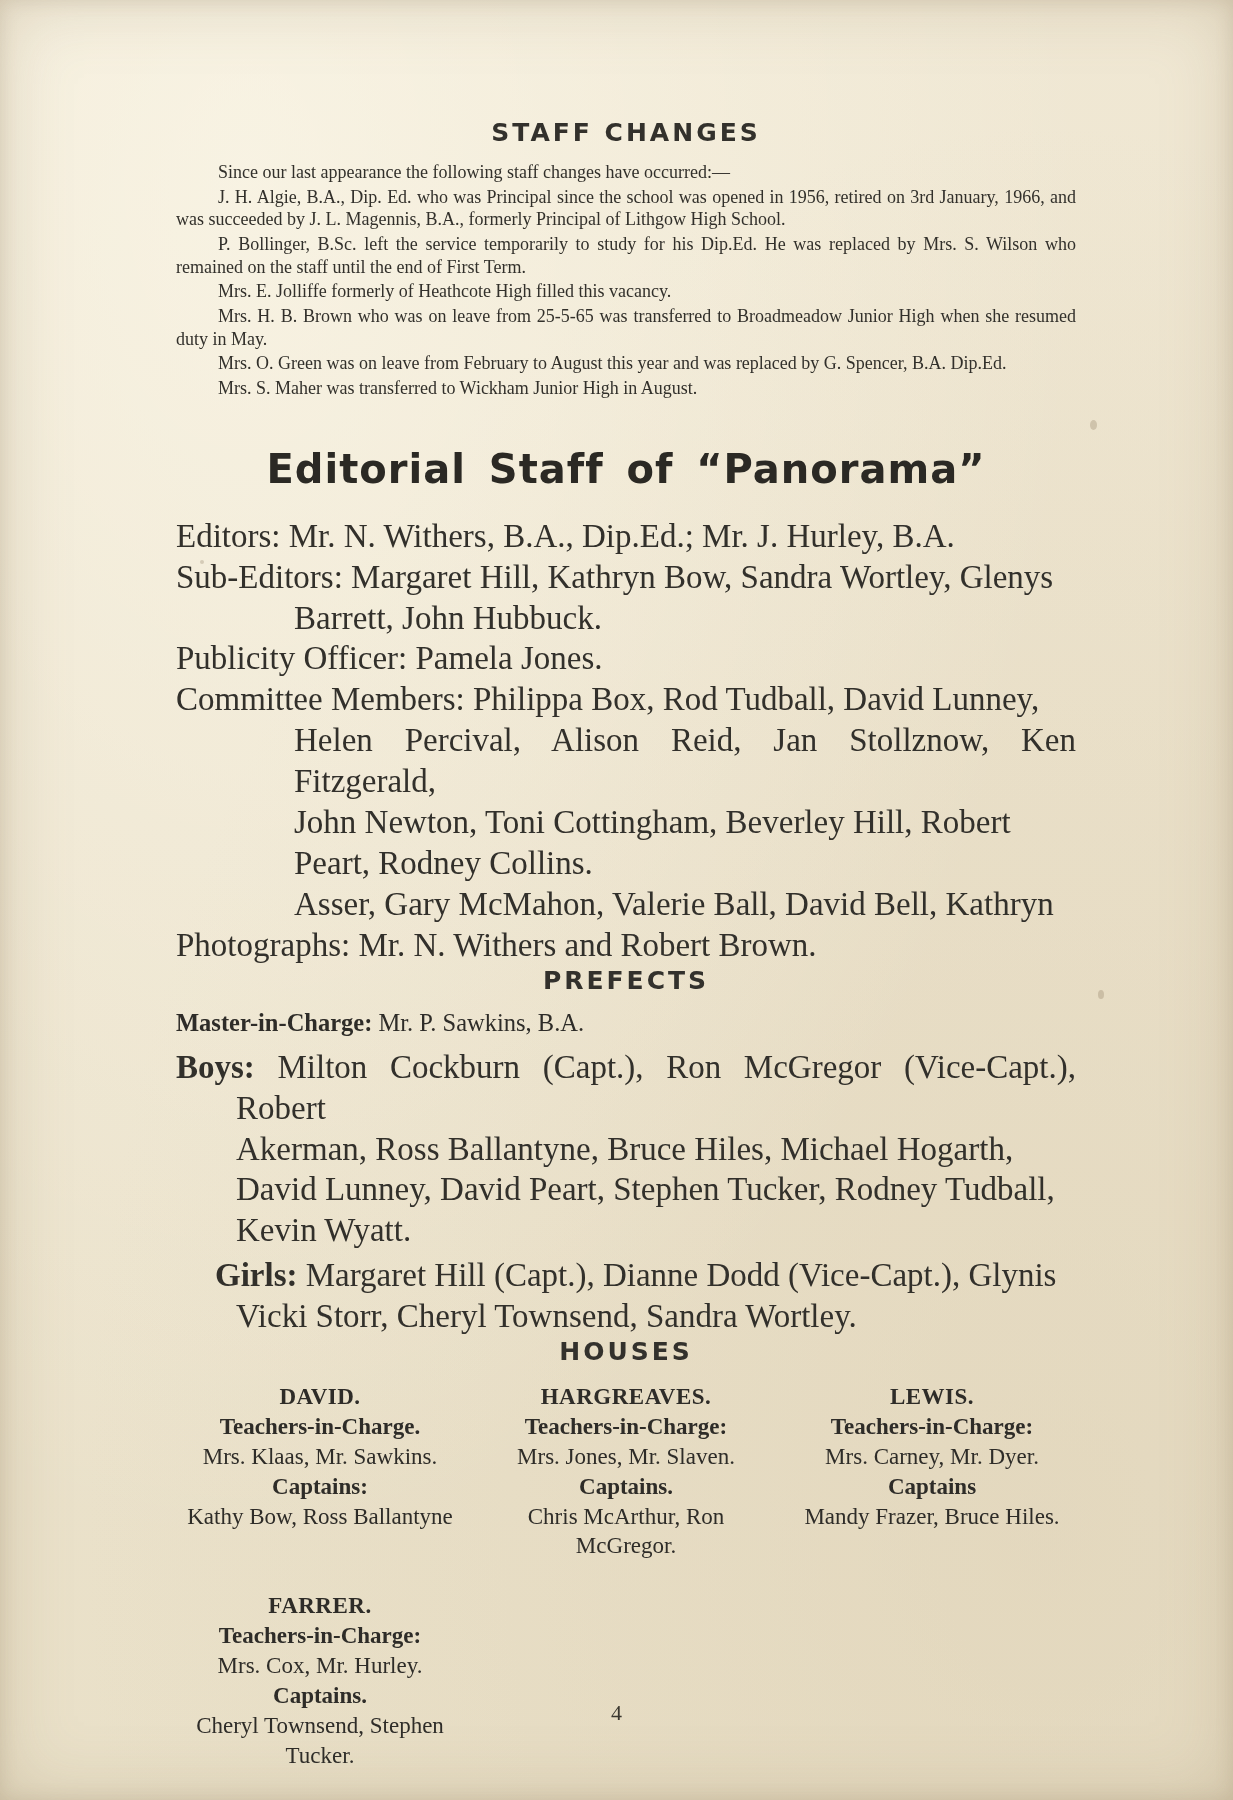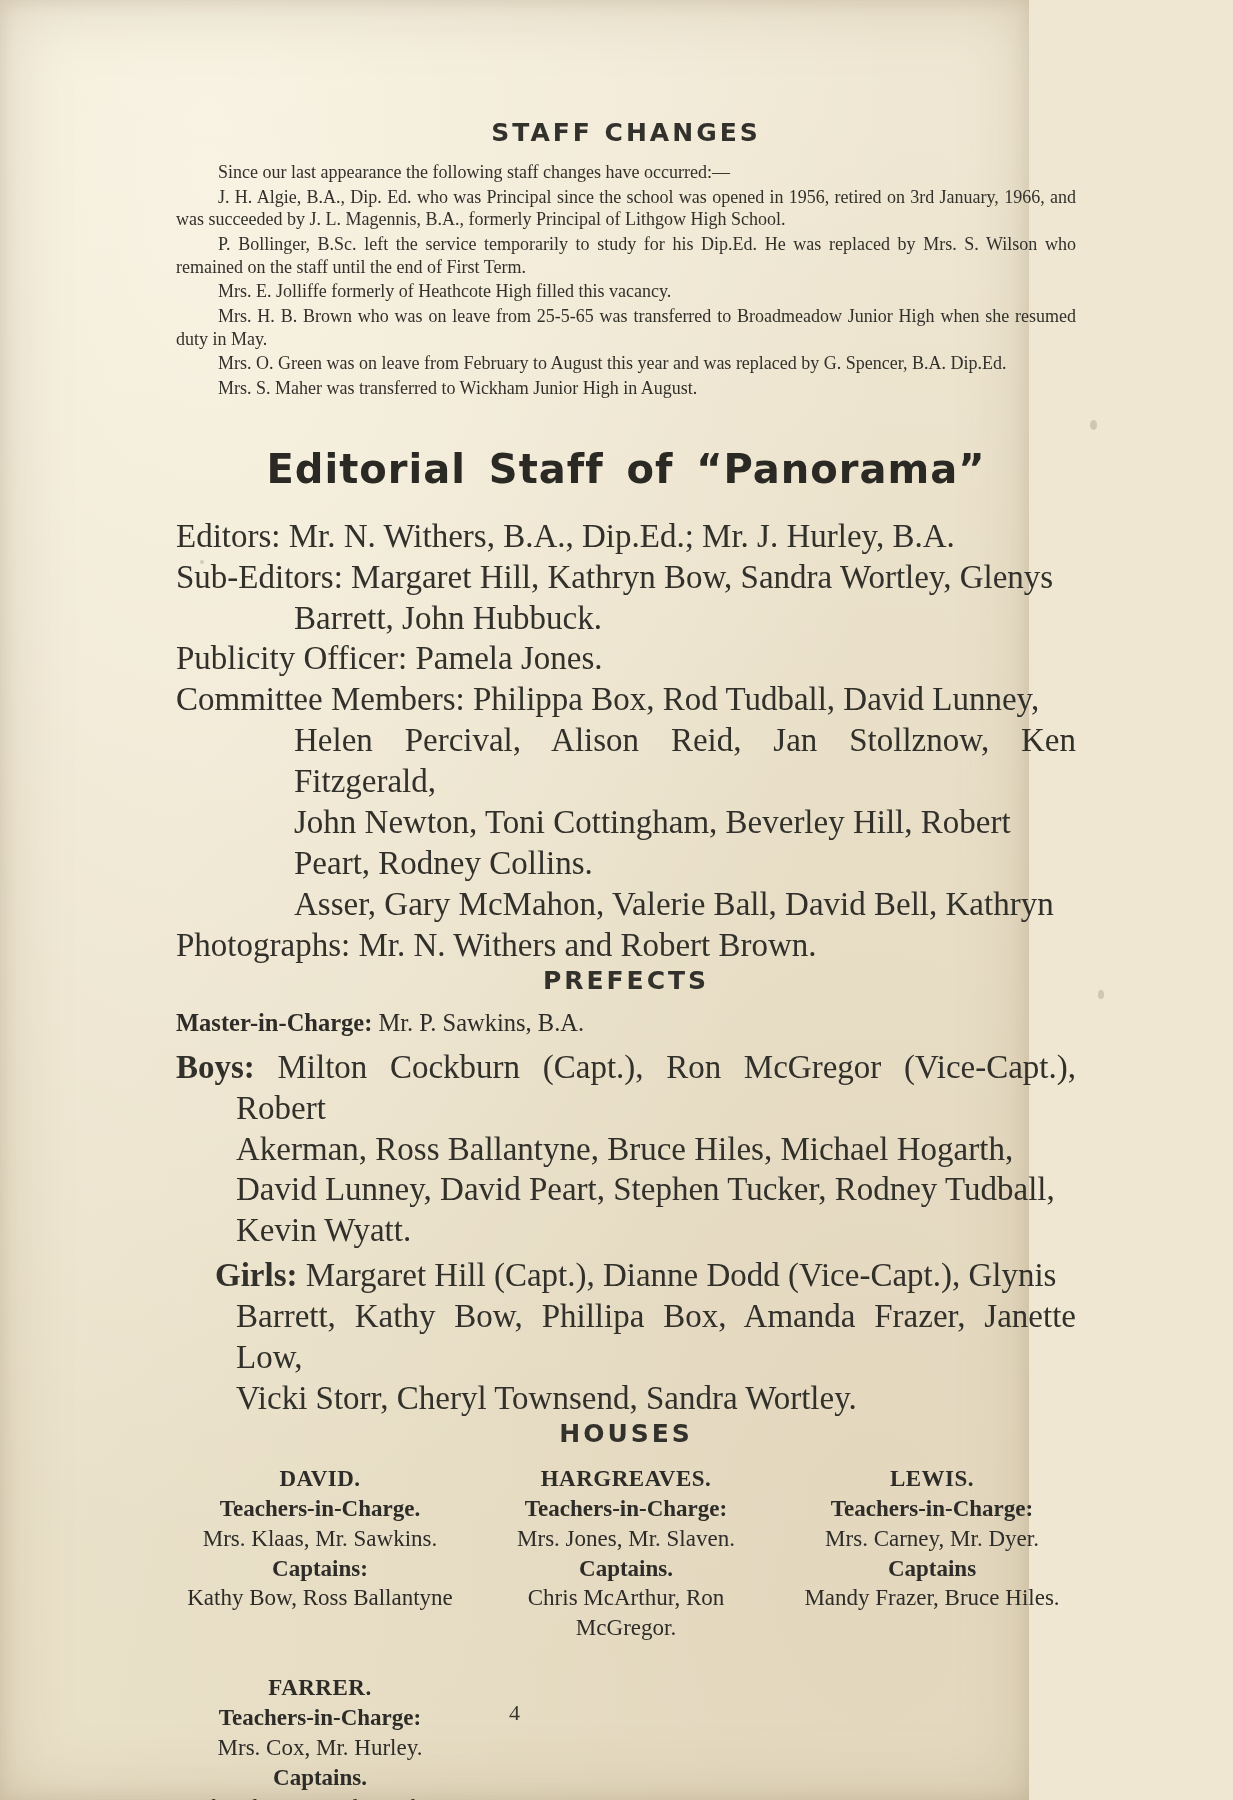--- a/index.html
+++ b/index.html
@@ -11,21 +11,21 @@
     height: 1800px;
     background: #efe7d2;
     font-family: "Liberation Serif", serif;
     color: #2e2c28;
     position: relative;
     overflow: hidden;
   }
   .page {
     position: absolute;
     left: 0; top: 0;
-    width: 1029px;
+    width: 1233px;
     height: 1800px;
     background:
       radial-gradient(ellipse at 20% 10%, rgba(255,252,240,0.55), rgba(255,252,240,0) 60%),
       radial-gradient(ellipse at 85% 85%, rgba(219,205,176,0.45), rgba(219,205,176,0) 65%),
       linear-gradient(180deg, #f0e8d4 0%, #ece3cd 45%, #e9e0c8 100%);
   }
   .edge-shadow {
     position: absolute;
     left: 0; top: 0; right: 0; bottom: 0;
     box-shadow: inset 0 0 70px rgba(150,130,95,0.28), inset 0 0 18px rgba(120,100,70,0.18);
@@ -192,21 +192,20 @@
       <span>Milton Cockburn (Capt.), Ron McGregor (Vice-Capt.), Robert</span>
     </div>
     <div class="list-line hang-pref2">Akerman, Ross Ballantyne, Bruce Hiles, Michael Hogarth,</div>
     <div class="list-line hang-pref2">David Lunney, David Peart, Stephen Tucker, Rodney Tudball,</div>
     <div class="list-line hang-pref2">Kevin Wyatt.</div>
 
     <div class="list-line hang-pref" style="margin-top:4px;margin-left:39px;">
       <span class="bold">Girls:</span>
       <span>Margaret Hill (Capt.), Dianne Dodd (Vice-Capt.), Glynis</span>
     </div>
-    <div class="list-line hang-pref2">Barrett, Kathy Bow, Phillipa Box, Amanda Frazer, Janette Low,</div>
     <div class="list-line hang-pref2">Vicki Storr, Cheryl Townsend, Sandra Wortley.</div>
 
     <h1 class="section-title houses-title">HOUSES</h1>
 
     <div class="houses-grid">
 
       <div class="house">
         <div class="hname">DAVID.</div>
         <div class="tic">Teachers-in-Charge.</div>
         <div class="names">Mrs. Klaas, Mr. Sawkins.</div>

